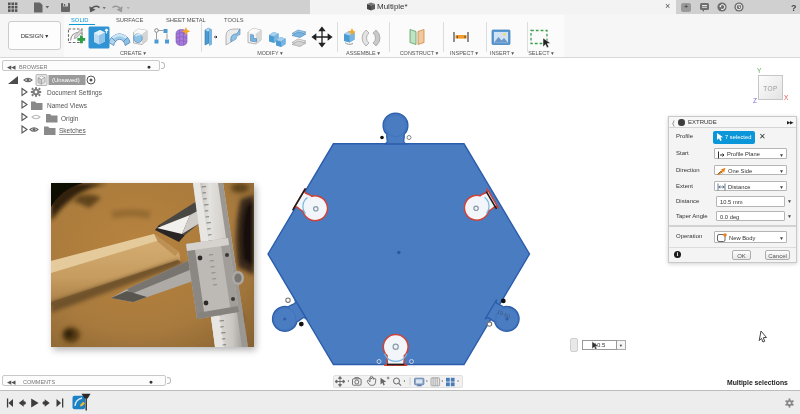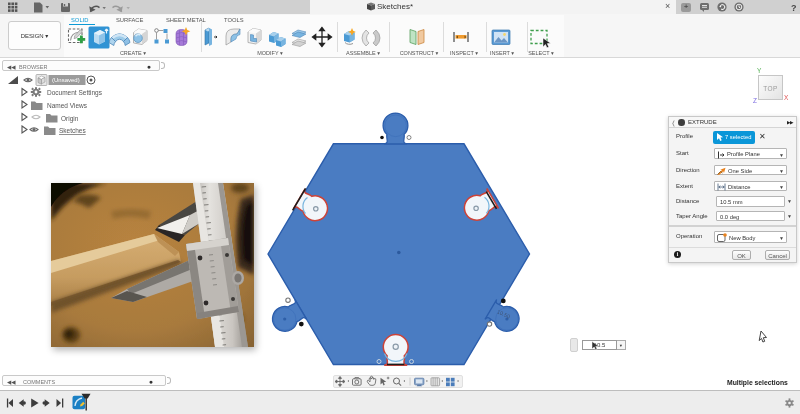--- a/index.html
+++ b/index.html
@@ -67,21 +67,21 @@
   <path d="M96.5 5 l3.4 0 -1.7 2.2 z" fill="#777"></path>
   <path d="M115.5 9.8 a5.5 5.5 0 0 0 -9-4.2" fill="none" stroke="#999" stroke-width="1.4"></path>
   <path d="M116.8 4.2 l-1.2 6 -5.2-2.4 z" fill="#999"></path>
   <path d="M120.5 5 l3.4 0 -1.7 2.2 z" fill="#aaa"></path>
 </svg>
 <svg class="abs" style="left:366px;top:2px" width="10" height="10" viewBox="0 0 10 10">
   <path d="M1 2 l4-1.5 4 1.5 -4 1.5 z" fill="#777"></path>
     <path d="M1 2 v5 l4 1.5 v-5 z" fill="#444"></path>
     <path d="M9 2 v5 l-4 1.5 v-5 z" fill="#5a5a5a"></path>
 </svg>
-<div class="abs" id="titletext">Sketches*</div>
+<div class="abs" id="titletext">Multiple*</div>
 <div class="abs" id="tabx">×</div>
 <div class="abs" style="left:681px;top:2.5px;width:10px;height:9px;background:#9a9a9a;border-radius:2px;color:#333;font-size:8px;line-height:8px;text-align:center;">+</div>
 <svg class="abs" style="left:699px;top:2px" width="100" height="11" viewBox="0 0 100 11">
   <rect x="1" y="1" width="9" height="7" rx="1.5" fill="#6e6e6e"></rect>
     <rect x="3" y="3" width="5" height="0.8" fill="#fff"></rect>
     <rect x="3" y="4.8" width="5" height="0.8" fill="#fff"></rect>
     <path d="M3 8 l2 2 0-2 z" fill="#6e6e6e"></path>
   <circle cx="23" cy="5" r="4.6" fill="#6e6e6e"></circle>
     <path d="M21 5 a2.4 2.4 0 1 1 1 2" stroke="#fff" stroke-width="1" fill="none"></path>
     <path d="M20.6 4 l0.8 1.6 1-1.4z" fill="#fff"></path>

